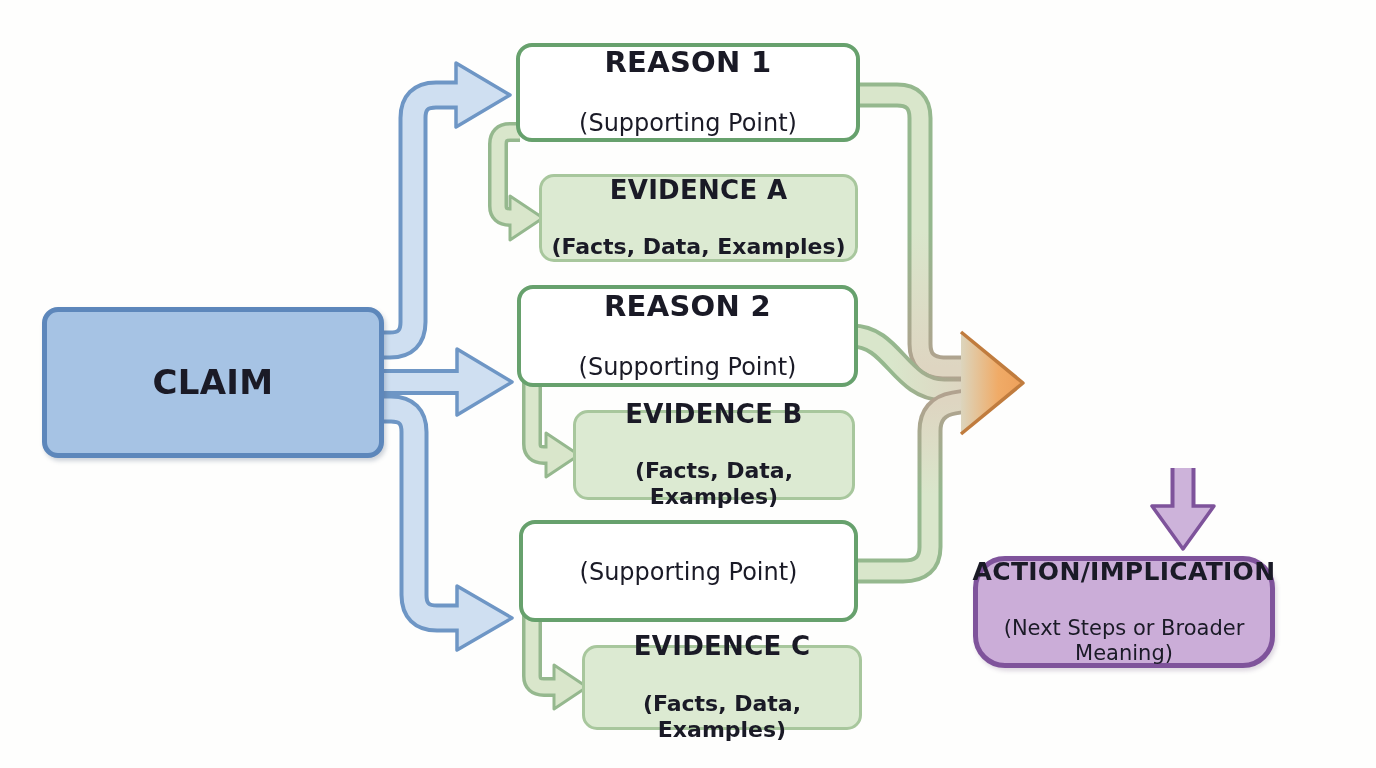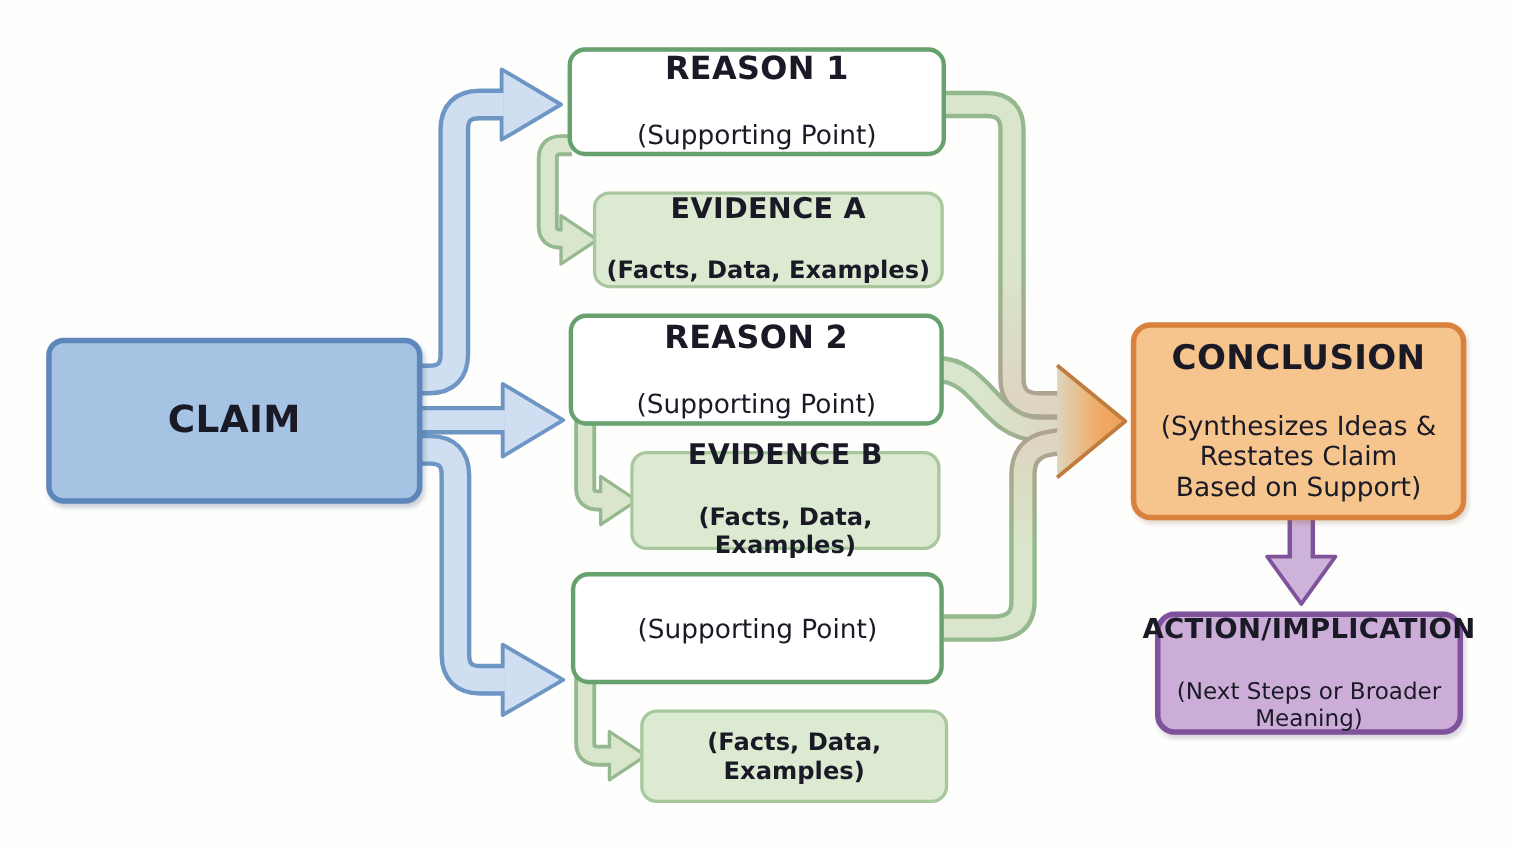--- a/index.html
+++ b/index.html
@@ -172,29 +172,24 @@
   <div class="box box-evidence" style="left:573px;top:410px;width:282px;height:90px;">
     <div class="title">EVIDENCE B</div>
     <div class="subtitle">(Facts, Data, Examples)</div>
   </div>
 
   <div class="box box-reason" style="left:519px;top:520px;width:339px;height:102px;">
     <div class="subtitle">(Supporting Point)</div>
   </div>
 
   <div class="box box-evidence" style="left:582px;top:645px;width:280px;height:85px;">
+    <div class="title">EVIDENCE C</div>
     <div class="subtitle">(Facts, Data, Examples)</div>
   </div>
 
-  <div class="box box-conclusion" style="left:1028px;top:293px;width:305px;height:180px;">
-    <div class="title">CONCLUSION</div>
-    <div class="subtitle">(Synthesizes Ideas &amp;
-Restates Claim
-Based on Support)</div>
-  </div>
 
-  <div class="box box-action" style="left:1050px;top:556px;width:280px;height:112px;">
+  <div class="box box-action" style="left:973px;top:556px;width:302px;height:112px;border-radius:32px;">
     <div class="title">ACTION/IMPLICATION</div>
     <div class="subtitle">(Next Steps or Broader
 Meaning)</div>
   </div>
 
 </div>
 
 </body></html>

